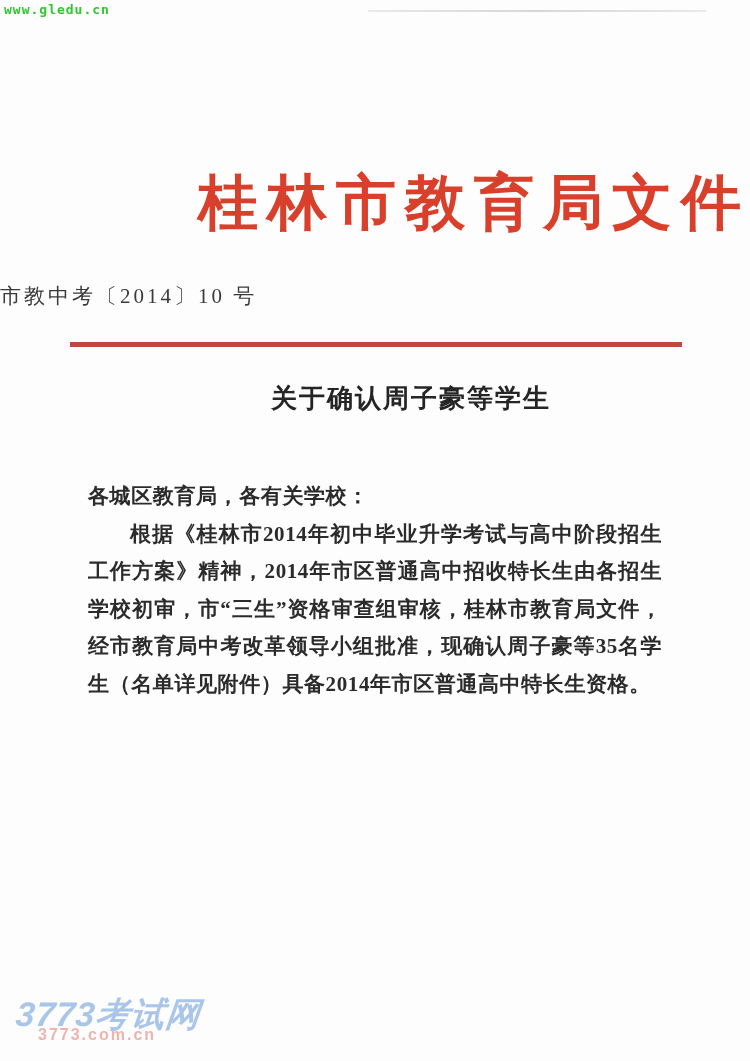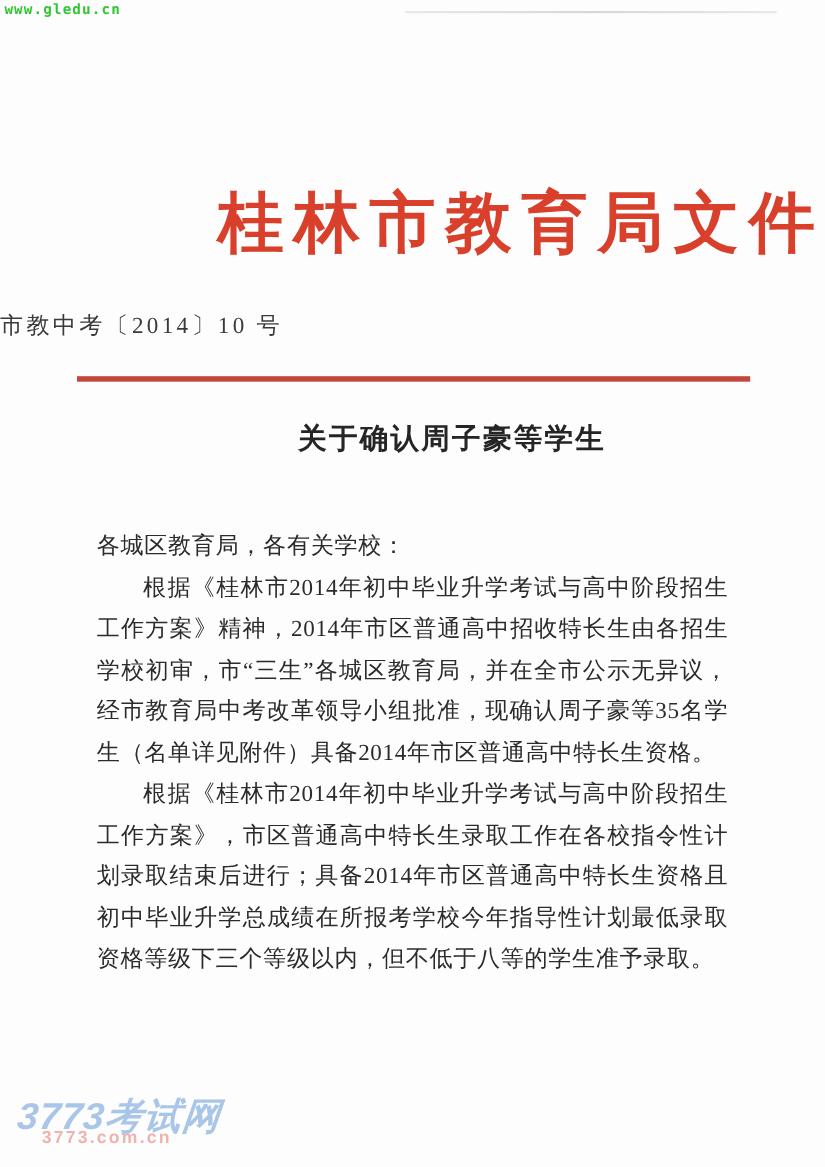--- a/index.html
+++ b/index.html
@@ -89,20 +89,21 @@
   .body-text {
     position: absolute;
     top: 478px;
     left: 88px;
     width: 574px;
     font-size: 21px;
     line-height: 37.5px;
     letter-spacing: 0.6px;
     text-align: justify;
     color: #2b2b2b;
+    font-weight: bold;
   }
   .body-text p {
     margin: 0;
     text-indent: 2em;
   }
   .body-text .salutation {
     text-indent: 0;
   }
   
   .wm-bottom-logo {
@@ -144,21 +145,20 @@
   <div class="doc-number">市教中考〔2014〕10 号</div>
 
   <div class="red-rule"></div>
 
   <div class="doc-title">
     <div>关于确认周子豪等学生</div>
   </div>
 
   <div class="body-text">
     <p class="salutation">各城区教育局，各有关学校：</p>
-    <p>根据《桂林市2014年初中毕业升学考试与高中阶段招生工作方案》精神，2014年市区普通高中招收特长生由各招生学校初审，市“三生”各城区教育局，并在全市公示无异议，经市教育局中考改革领导小组批准，现确认周子豪等35名学生（名单详见附件）具备2014年市区普通高中特长生资格。</p>
-    <p>根据《桂林市2014年初中毕业升学考试与高中阶段招生工作方案》，市区普通高中特长生录取工作在各校指令性计划录取结束后进行；具备2014年市区普通高中特长生资格且初中毕业升学总成绩在所报考学校今年指导性计划最低录取资格等级下三个等级以内，但不低于八等的学生准予录取。</p>
+    <p>根据《桂林市2014年初中毕业升学考试与高中阶段招生工作方案》精神，2014年市区普通高中招收特长生由各招生学校初审，市“三生”资格审查组审核，桂林市教育局文件，经市教育局中考改革领导小组批准，现确认周子豪等35名学生（名单详见附件）具备2014年市区普通高中特长生资格。</p>
   </div>
 
   <div class="wm-bottom-logo">3773考试网</div>
 
   <div class="wm-bottom-url">3773.com.cn</div>
 
 </div>
 
 </body></html>

